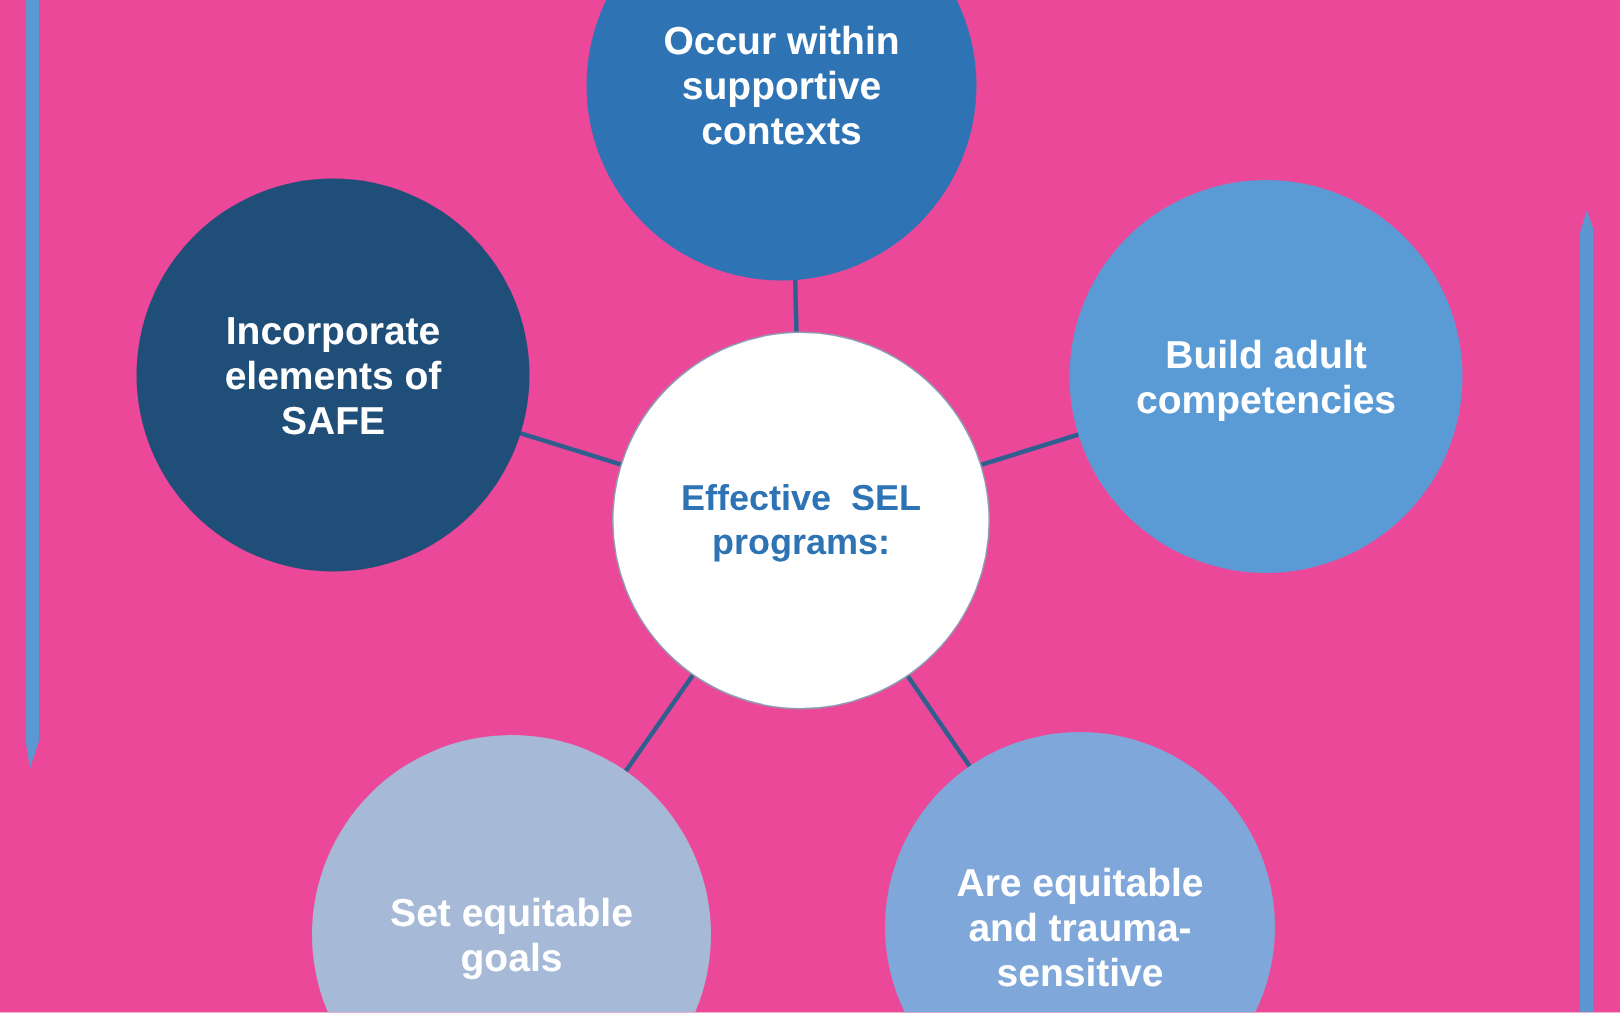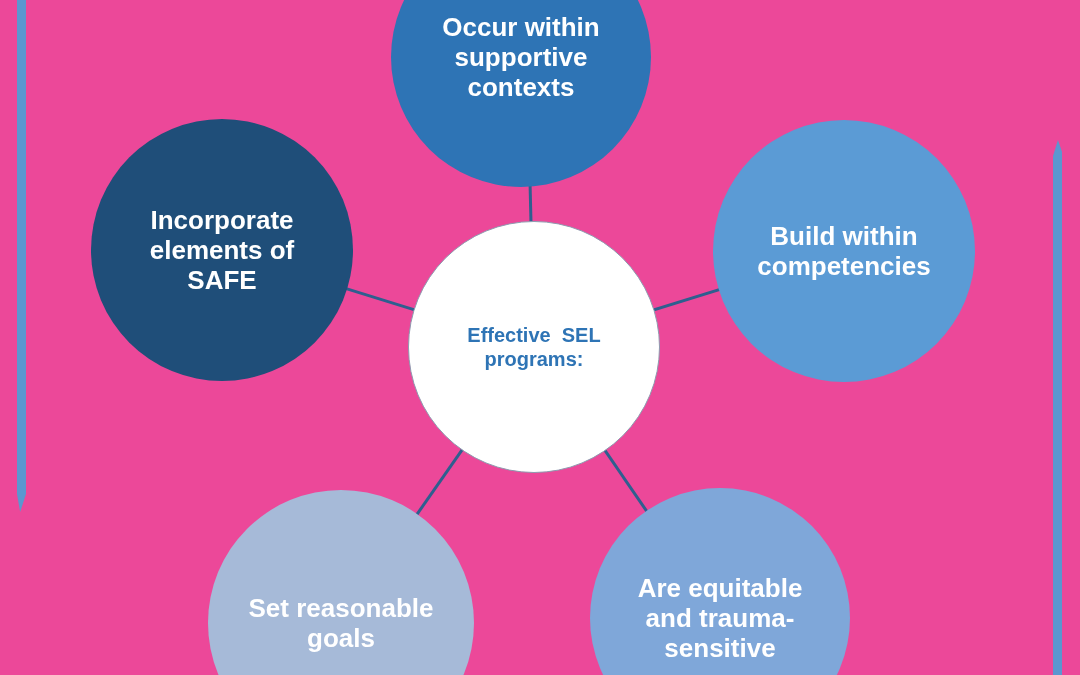--- a/index.html
+++ b/index.html
@@ -35,21 +35,21 @@
   
   .n-top          { left: 391px; top: -73px;  width: 260px; height: 260px; }
   .n-left         { left: 91px;  top: 119px;  width: 262px; height: 262px; }
   .n-right        { left: 713px; top: 120px;  width: 262px; height: 262px; }
   .n-bottom-left  { left: 208px; top: 490px;  width: 266px; height: 266px; }
   .n-bottom-right { left: 590px; top: 488px;  width: 260px; height: 260px; }
   .n-center       { left: 408px; top: 221px;  width: 252px; height: 252px;
                     border: 1px solid #8e9bb0; }
   .n-top .label, .n-left .label, .n-right .label,
   .n-bottom-left .label, .n-bottom-right .label { font-size: 26px; }
-  .n-center .label { font-size: 20px; line-height: 1.22; }
+  .n-center .label { font-size: 24px; line-height: 1.22; }
   
   .accent-line {
     position: absolute;
     width: 9px;
     z-index: 0;
   }
   .accent-left {
     left: 17px; top: 0; height: 512px;
     clip-path: polygon(0 0, 100% 0, 100% 96.5%, 35% 100%, 0 96.5%);
   }
@@ -80,26 +80,26 @@
 contexts</span>
   </div>
 
   <div class="circle n-left" style="background: rgb(31, 78, 121);">
     <span class="label">Incorporate
 elements of
 SAFE</span>
   </div>
 
   <div class="circle n-right" style="background: rgb(91, 155, 213);">
-    <span class="label">Build within
+    <span class="label">Build adult
 competencies</span>
   </div>
 
   <div class="circle n-bottom-left" style="background: rgb(166, 186, 216);">
-    <span class="label">Set reasonable
+    <span class="label">Set equitable
 goals</span>
   </div>
 
   <div class="circle n-bottom-right" style="background: rgb(127, 167, 217);">
     <span class="label">Are equitable
 and trauma-
 sensitive</span>
   </div>
 
   <div class="circle n-center" style="background: rgb(255, 255, 255);">

